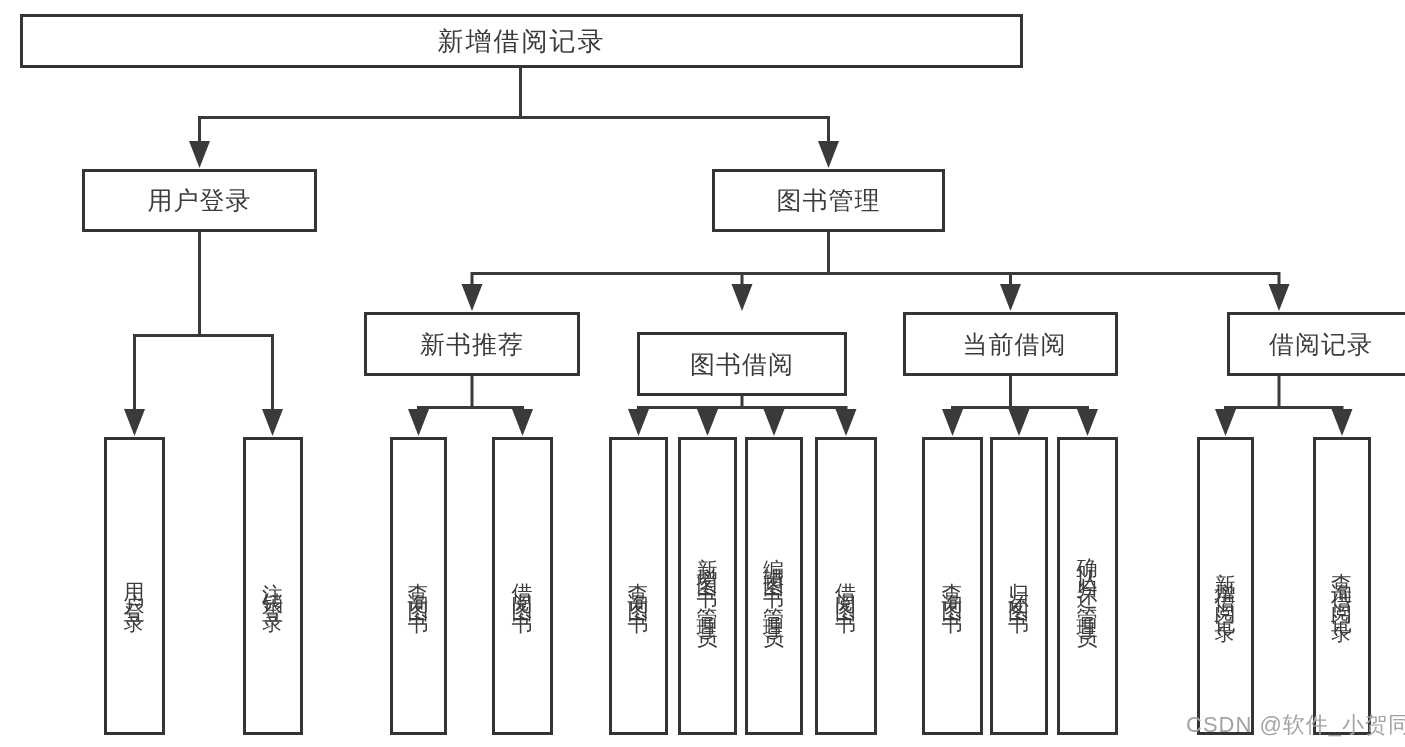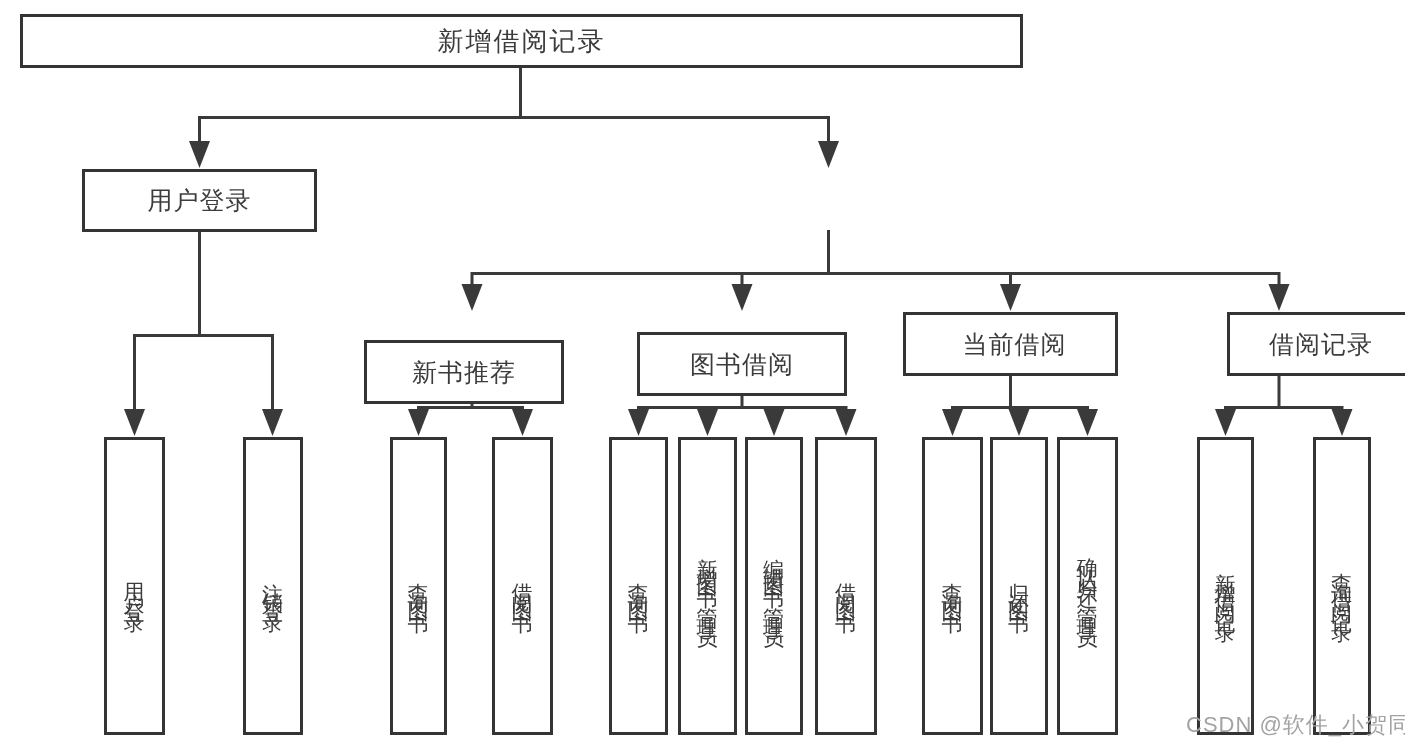--- a/index.html
+++ b/index.html
@@ -99,22 +99,25 @@
     </g>
   </svg>
 
   <div class="box h root-box" style="left:20px;top:14px;width:1003px;height:54px;">
     <span>新增借阅记录</span>
   </div>
 
   <div class="box h" style="left:82px;top:169px;width:235px;height:63px;">
     <span>用户登录</span>
   </div>
+  <div class="box h" style="left:712px;top:169px;width:233px;height:63px;">
+    <span>图书管理</span>
+  </div>
 
-  <div class="box h" style="left:364px;top:312px;width:200px;height:64px;margin-top:28px;">
+  <div class="box h" style="left:364px;top:312px;width:216px;height:64px;">
     <span>新书推荐</span>
   </div>
   <div class="box h" style="left:637px;top:312px;width:210px;height:64px;margin-top:20px;">
     <span>图书借阅</span>
   </div>
   <div class="box h" style="left:903px;top:312px;width:215px;height:64px;padding-left:8px;">
     <span>当前借阅</span>
   </div>
   <div class="box h" style="left:1227px;top:312px;width:188px;height:64px;">
     <span>借阅记录</span>

